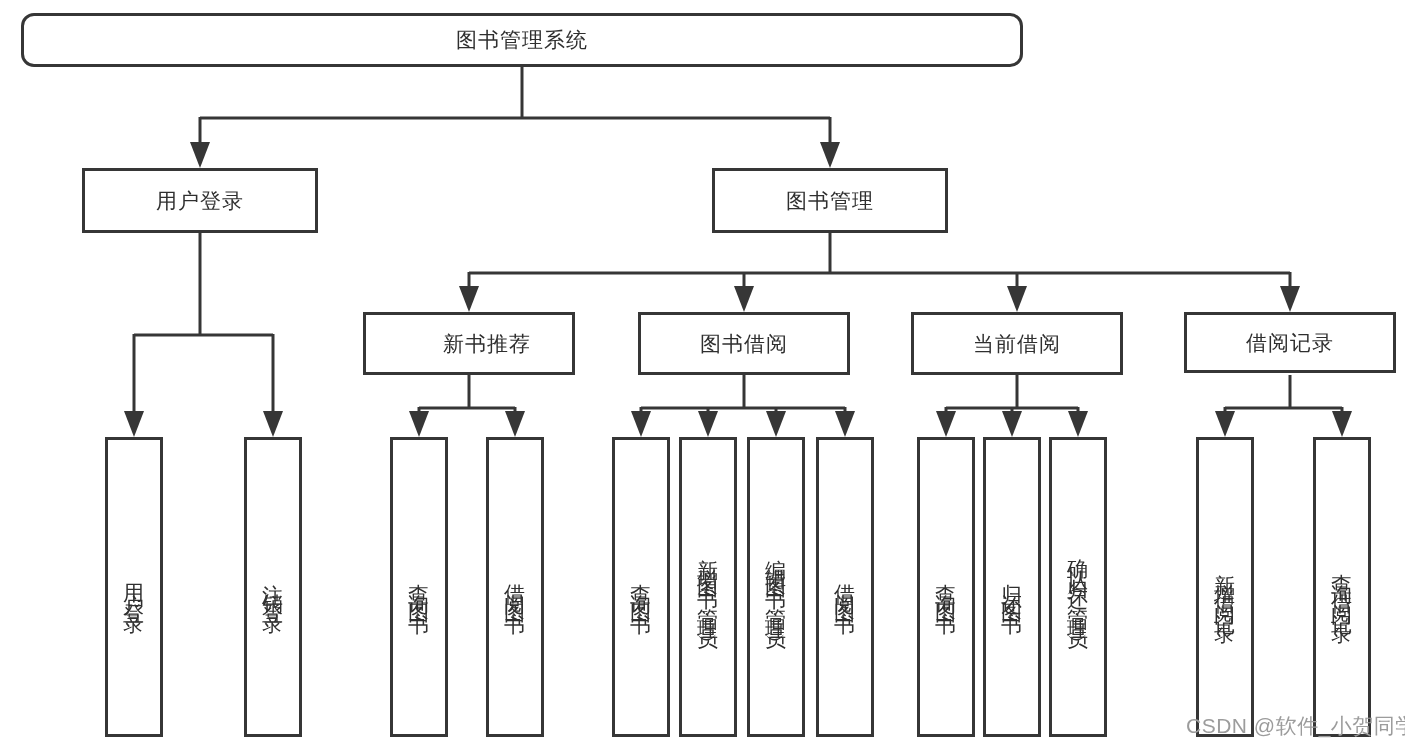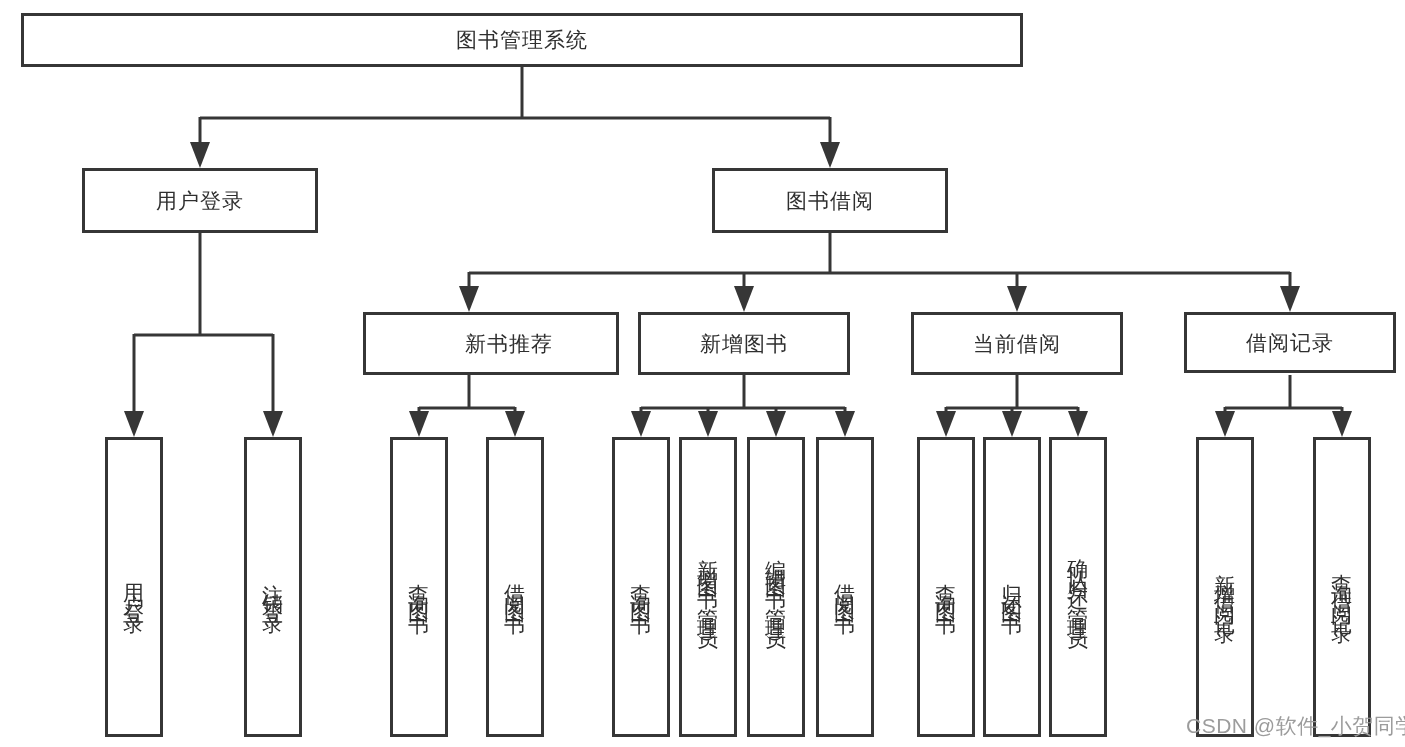--- a/index.html
+++ b/index.html
@@ -24,26 +24,26 @@
   .h-label { font-size:21px; letter-spacing:1px; white-space:nowrap; }
   .v-label {
     writing-mode:vertical-rl;
     text-orientation:mixed;
     font-size:21px;
     letter-spacing:10px;
     line-height:1;
     white-space:nowrap;
   }
   
-  .n-root   { left:21px;   top:13px;  width:1002px; height:54px; }
+  .n-root   { left:21px;   top:13px;  width:1002px; height:54px;border-radius:13px; }
   
   .n-login  { left:82px;   top:168px; width:236px;  height:65px; }
   .n-mgmt   { left:712px;  top:168px; width:236px;  height:65px; }
   
-  .n-rec    { left:363px;  top:312px; width:256px;  height:63px;padding-left:36px; }
+  .n-rec    { left:363px;  top:312px; width:212px;  height:63px;padding-left:36px; }
   .n-borrow { left:638px;  top:312px; width:212px;  height:63px; }
   .n-cur    { left:911px;  top:312px; width:212px;  height:63px;text-align:center; }
   .n-hist   { left:1184px; top:312px; width:212px;  height:61px; }
   
   .leaf { top:437px; width:58px; height:300px; }
   .x1  { left:105px; }  .x2  { left:244px; }
   .x3  { left:390px; }  .x4  { left:486px; }
   .x5  { left:612px; }  .x6  { left:679px; }
   .x7  { left:747px; }  .x8  { left:816px; }
   .x9  { left:917px; }  .x10 { left:983px; }
@@ -133,28 +133,28 @@
   </svg>
 
   <div class="box n-root">
     <span class="h-label">图书管理系统</span>
   </div>
 
   <div class="box n-login">
     <span class="h-label">用户登录</span>
   </div>
   <div class="box n-mgmt">
-    <span class="h-label">图书借阅</span>
+    <span class="h-label">图书管理</span>
   </div>
 
   <div class="box n-rec">
     <span class="h-label">新书推荐</span>
   </div>
   <div class="box n-borrow">
-    <span class="h-label">新增图书</span>
+    <span class="h-label">图书借阅</span>
   </div>
   <div class="box n-cur">
     <span class="h-label">当前借阅</span>
   </div>
   <div class="box n-hist">
     <span class="h-label">借阅记录</span>
   </div>
 
   <div class="box leaf x1">
     <span class="v-label">用户登录</span>

